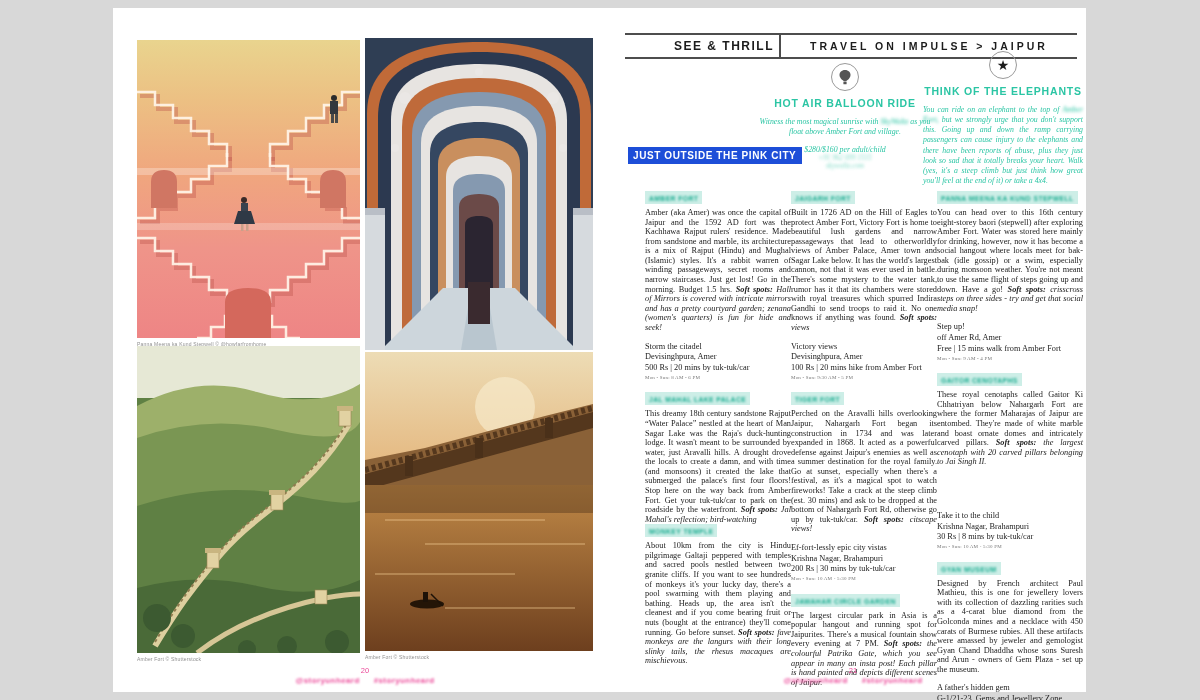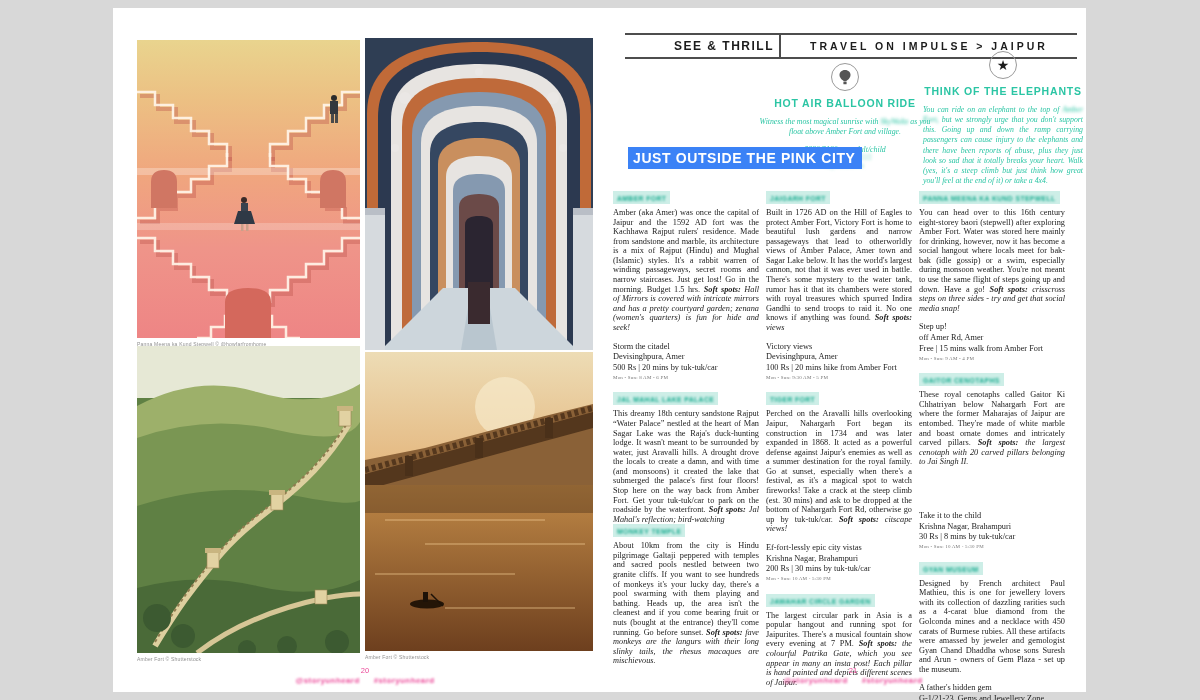--- a/index.html
+++ b/index.html
@@ -24,24 +24,24 @@
   .icon-circle{width:26px;height:26px;border:1.5px solid #9a9a9a;border-radius:50%;
        display:flex;align-items:center;justify-content:center;margin:0 auto 6px;}
   .intro-title{font-family:"Liberation Sans",sans-serif;font-weight:bold;font-size:10.5px;
        letter-spacing:.8px;color:#2bc5a4;margin-bottom:8px;}
   .intro-body{font-style:italic;font-size:7.8px;line-height:1.3;color:#2bc5a4;}
   .intro-body.just{text-align:justify;}
   .price-line{font-style:italic;font-size:7.8px;color:#2bc5a4;margin-top:8px;}
   .contact{font-style:italic;font-size:7.2px;color:#86dcc9;}
   .blur{filter:blur(1.4px);}
   .blur-soft{filter:blur(1.1px);}
-  .section-tag{position:absolute;left:515px;top:139px;background:#3b82f6;color:#ffffff;
-       font-family:"Liberation Sans",sans-serif;font-weight:bold;font-size:14px;
+  .section-tag{position:absolute;left:515px;top:139px;background:#1d4ed8;color:#ffffff;
+       font-family:"Liberation Sans",sans-serif;font-weight:bold;font-size:10px;
        letter-spacing:.6px;padding:3px 6px 3px 5px;}
-  .columns{position:absolute;left:500px;top:183px;width:452px;height:496px;display:flex;gap:7px;}
+  .columns{position:absolute;left:532px;top:183px;width:452px;height:496px;display:flex;}
   .col{width:146px;display:flex;flex-direction:column;}
   .entry-heading-bar{background:#cdeee7;display:inline-block;align-self:flex-start;padding:1px 4px;line-height:8px;}
   .entry-heading{font-family:"Liberation Sans",sans-serif;font-weight:bold;font-size:6.8px;
        letter-spacing:.4px;color:#1fae93;filter:blur(1.3px);}
   .entry-body{font-size:8.3px;line-height:1.155;text-align:justify;margin:4px 0 0;}
   .soft-label{font-weight:bold;font-style:italic;}
   .soft-text{font-style:italic;}
   .entry-details{text-align:left;font-size:8.3px;line-height:1.3;margin-top:9px;margin-bottom:11px;}
   .hours{font-size:5px;color:#777777;margin-top:1px;letter-spacing:.2px;}
   .push-lg{margin-top:44px;}

